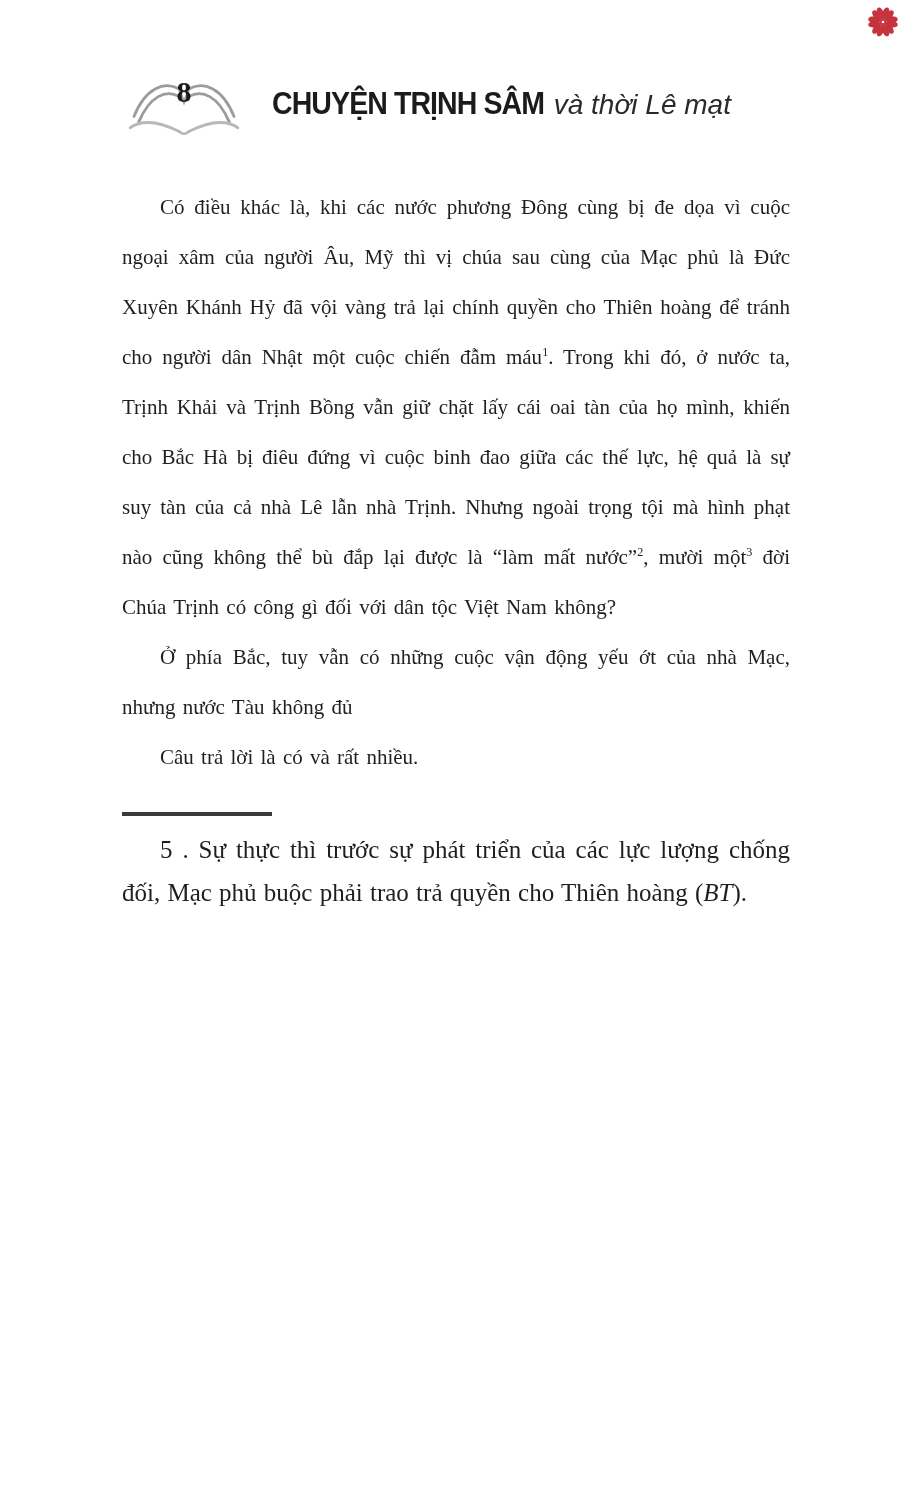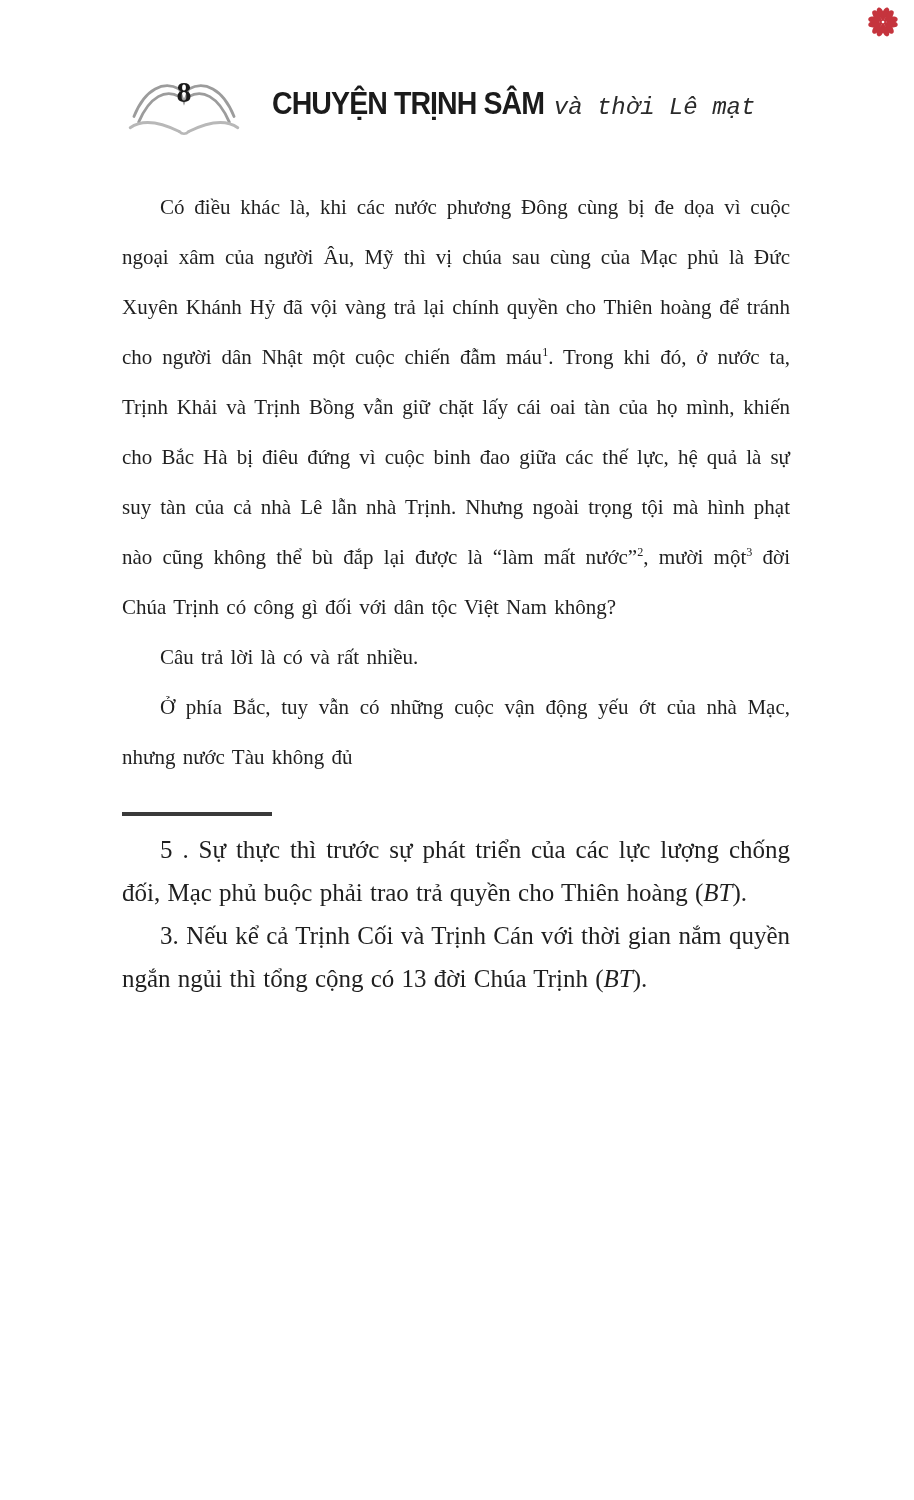--- a/index.html
+++ b/index.html
@@ -48,23 +48,23 @@
     display: inline-block;
     font-family: "Liberation Sans", sans-serif;
     font-weight: bold;
     font-size: 31px;
     letter-spacing: -1px;
     transform: scaleX(0.92);
     transform-origin: left center;
     color: #1b1b1b;
   }
   .t-script {
-    font-family: Liberation Mono, monospace;
+    font-family: Liberation Sans, sans-serif;
     font-style: italic;
-    font-size: 24px;
+    font-size: 28px;
     color: #2a2a2a;
     margin-left: -18px;
   }
   main.body-text {
     margin-top: 40px;
     width: 668px;
   }
   .para {
     font-size: 21px;
     line-height: 50px;
@@ -140,24 +140,23 @@
       <span class="pagenum">8</span>
     </div>
     <div class="title-line">
       <span class="t-main">CHUYỆN TRỊNH SÂM</span>
       <span class="t-script">và thời Lê mạt</span>
     </div>
   </header>
 
   <main class="body-text">
     <p class="para"><span>Có điều khác là, khi các nước phương Đông cùng bị đe dọa vì cuộc ngoại xâm của người Âu, Mỹ thì vị chúa sau cùng của Mạc phủ là Đức Xuyên Khánh Hỷ đã vội vàng trả lại chính quyền cho Thiên hoàng để tránh cho người dân Nhật một cuộc chiến đẫm máu</span><sup>1</sup><span>. Trong khi đó, ở nước ta, Trịnh Khải và Trịnh Bồng vẫn giữ chặt lấy cái oai tàn của họ mình, khiến cho Bắc Hà bị điêu đứng vì cuộc binh đao giữa các thế lực, hệ quả là sự suy tàn của cả nhà Lê lẫn nhà Trịnh. Nhưng ngoài trọng tội mà hình phạt nào cũng không thể bù đắp lại được là “làm mất nước”</span><sup>2</sup><span>, mười một</span><sup>3</sup><span> đời Chúa Trịnh có công gì đối với dân tộc Việt Nam không?</span></p>
+    <p class="para">Ở phía Bắc, tuy vẫn có những cuộc vận động yếu ớt của nhà Mạc, nhưng nước Tàu không đủ</p>
     <p class="para">Câu trả lời là có và rất nhiều.</p>
-    <p class="para">Ở phía Bắc, tuy vẫn có những cuộc vận động yếu ớt của nhà Mạc, nhưng nước Tàu không đủ</p>
   </main>
 
   <div class="fn-rule"></div>
 
   <section class="footnotes">
     <p class="fn"><span>5 . Sự thực thì trước sự phát triển của các lực lượng chống đối, Mạc phủ buộc phải trao trả quyền cho Thiên hoàng (</span><i>BT</i><span>).</span></p>
-    <p class="fn"><span>3. Nếu kể cả Trịnh Cối và Trịnh Cán với thời gian nắm quyền ngắn ngủi thì tổng cộng có 13 đời Chúa Trịnh (</span><i>BT</i><span>).</span></p>
   </section>
 
 </div>
 
 </body></html>

